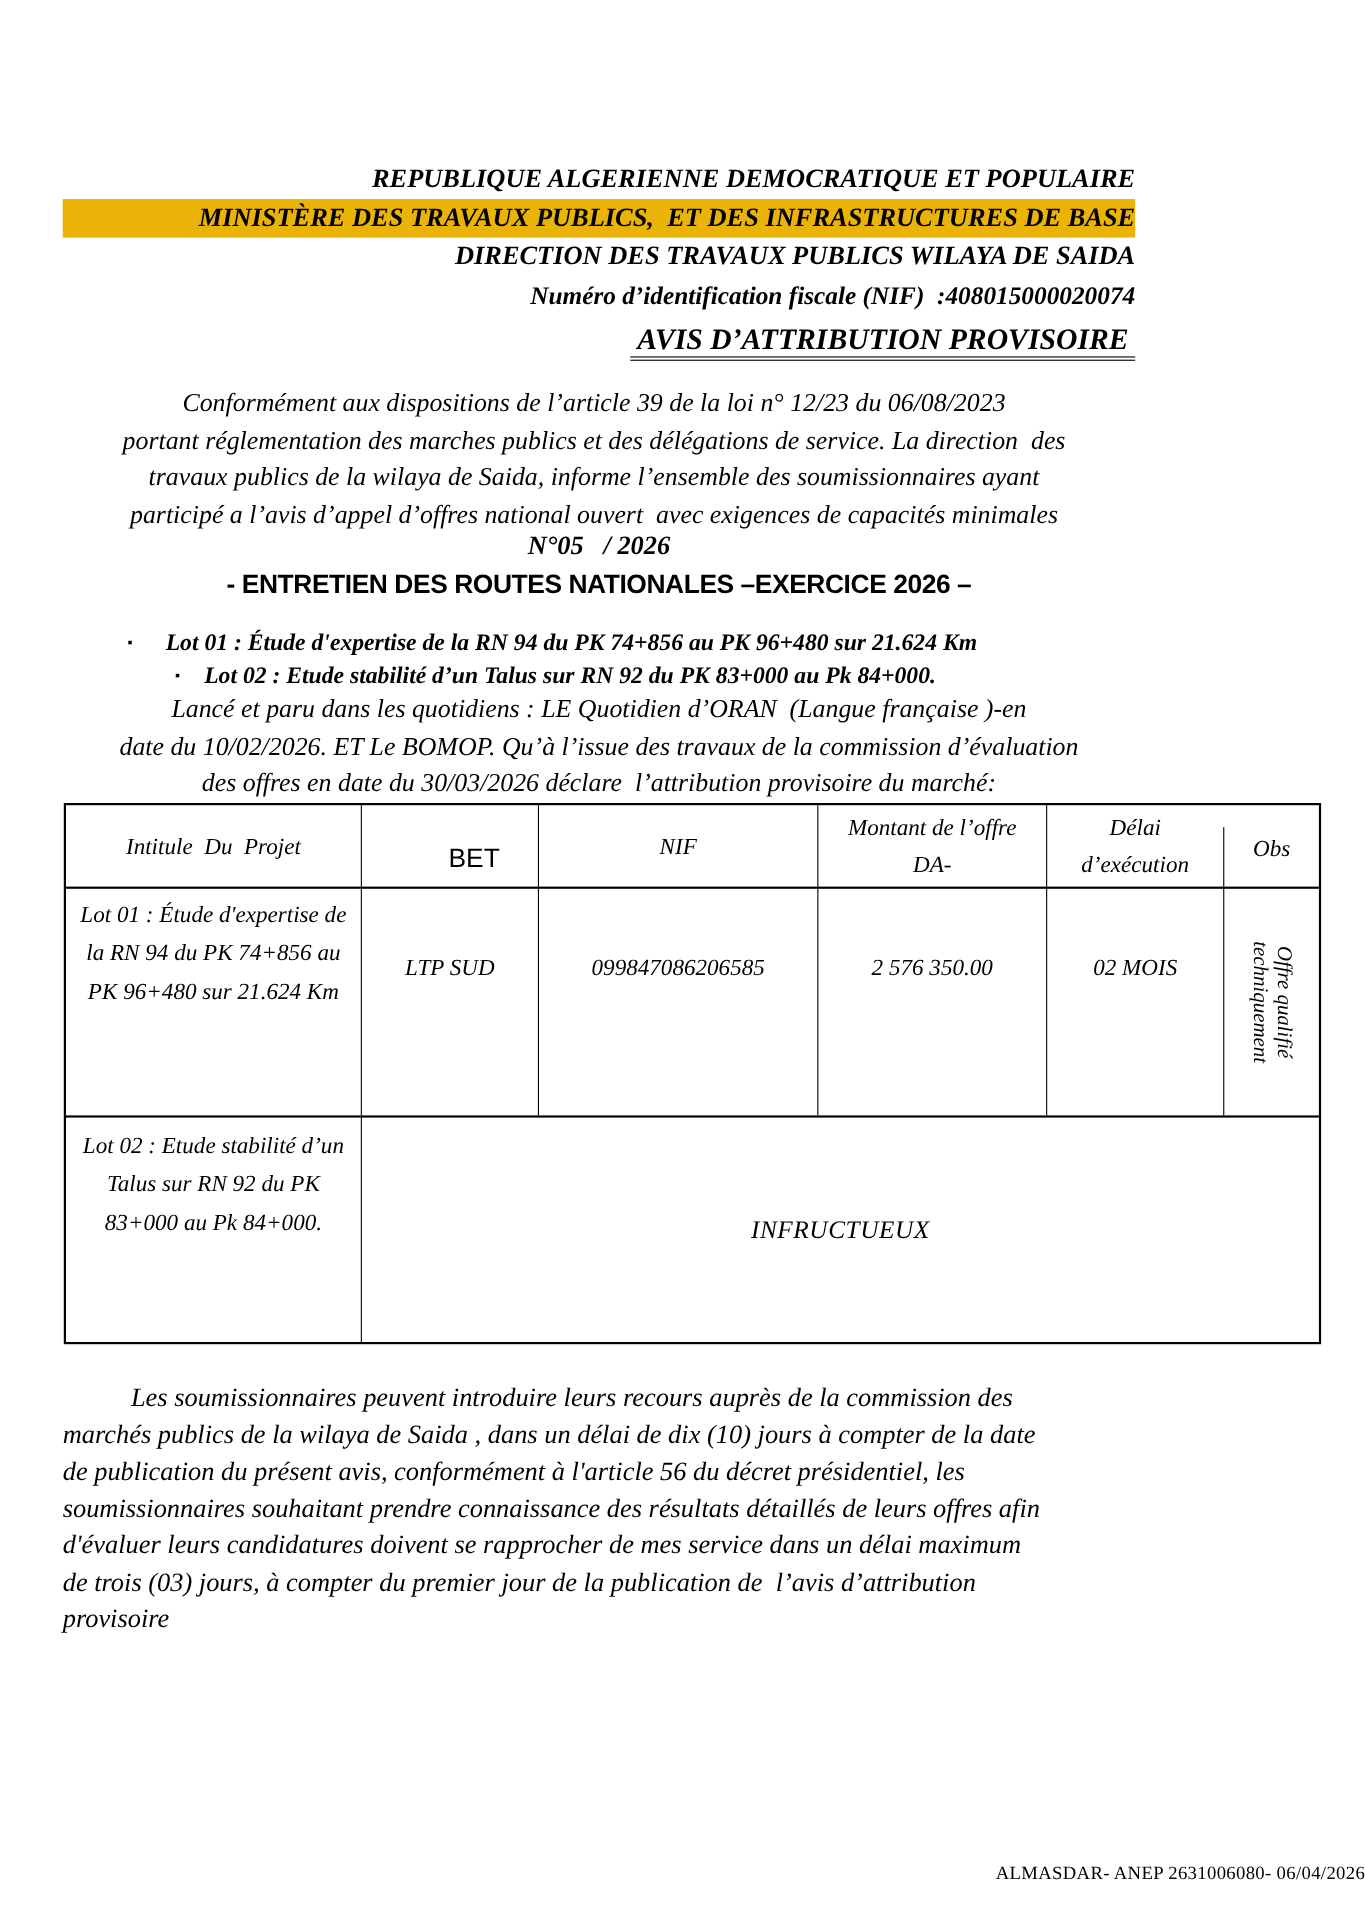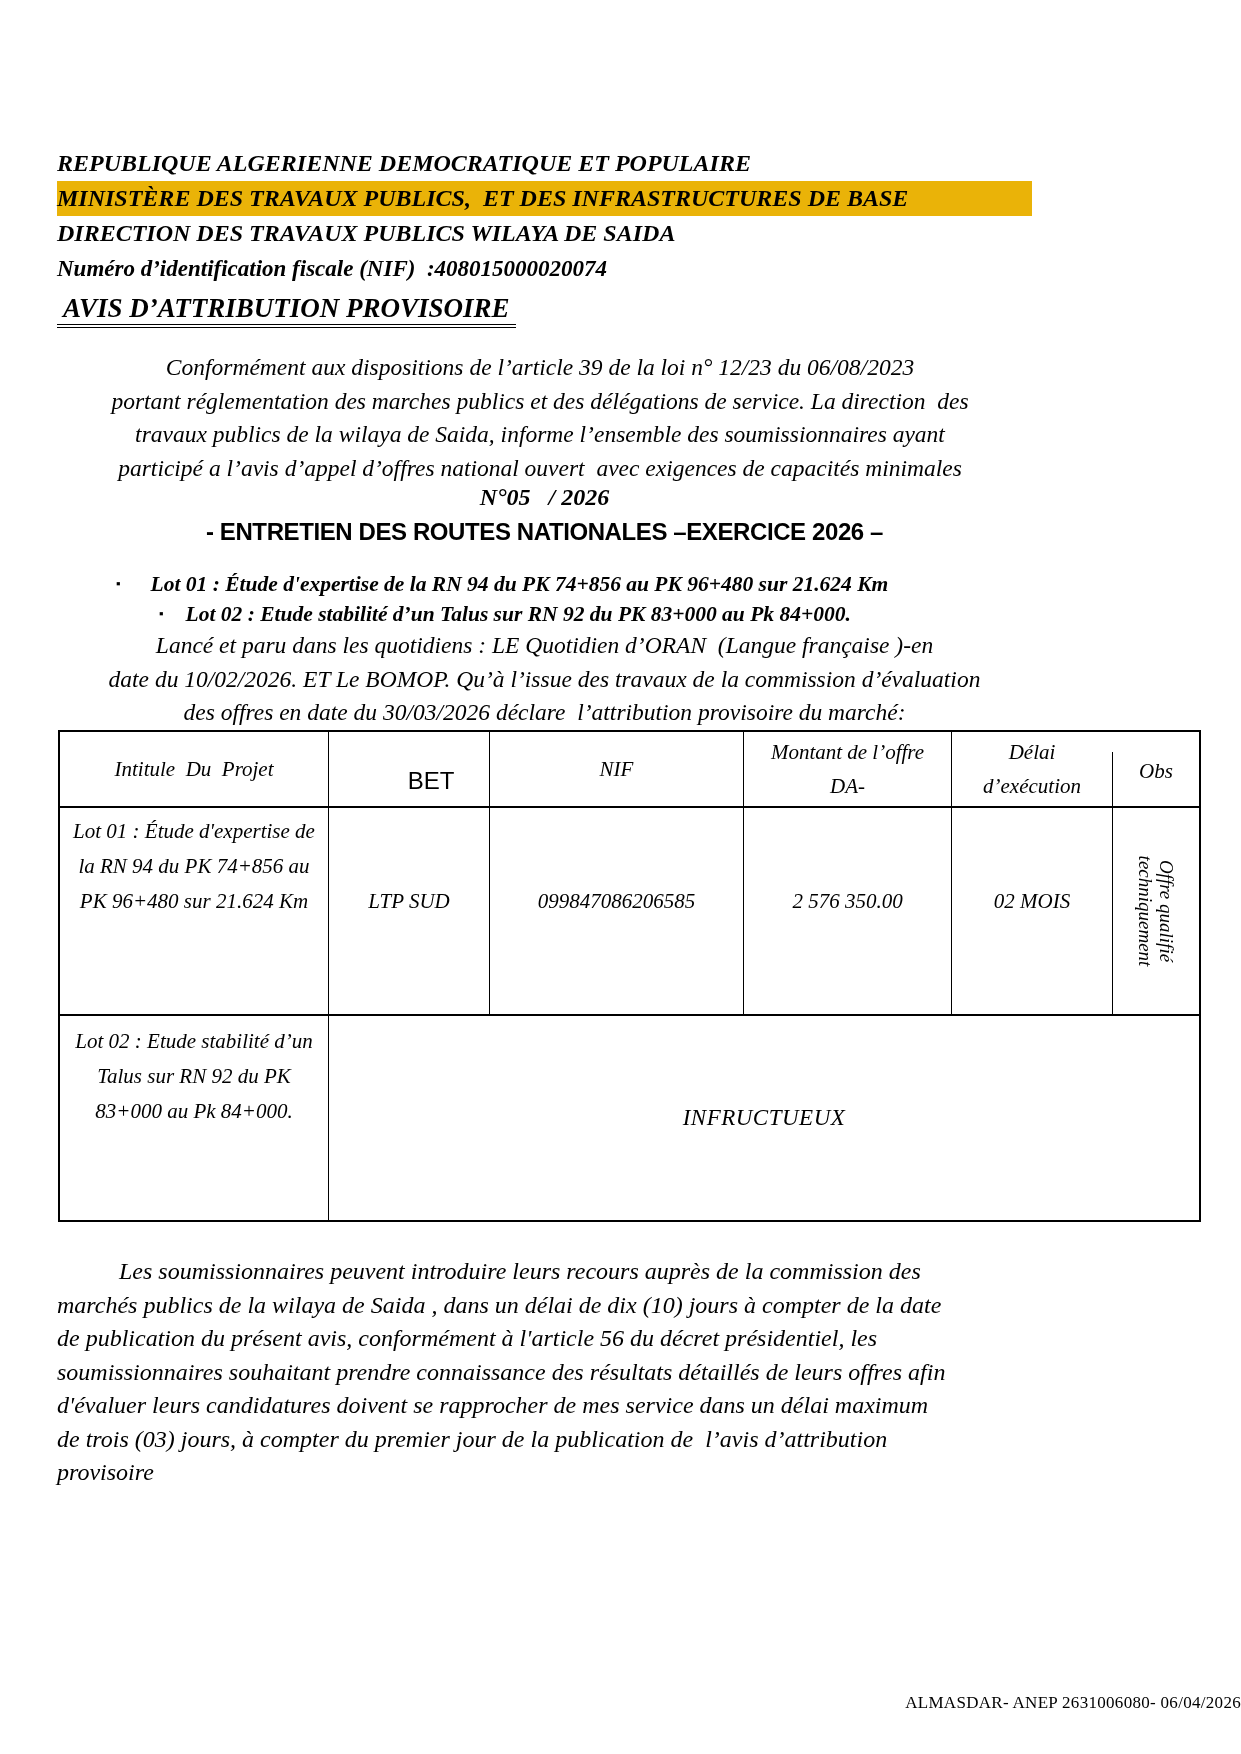--- a/index.html
+++ b/index.html
@@ -1,21 +1,21 @@
 <!DOCTYPE html>
 <html><head>
 <meta charset="utf-8">
 <style>
   html,body{margin:0;padding:0;background:#fff;}
   body{width:1241px;height:1754px;position:relative;color:#000;
        font-family:"Liberation Serif","DejaVu Serif",serif;}
   .sheet{position:absolute;inset:0;overflow:hidden;}
 
   
-  .hdr{position:absolute;top:146px;left:57px;width:975px;text-align:left;
+  .hdr{position:absolute;top:146px;left:57px;width:975px;text-align:right;
        font-style:italic;font-weight:bold;}
   .hdr-line{font-size:24px;line-height:35px;white-space:pre;}
   .hdr-band{background:#eab308;display:block;}
   .hdr-nif{font-size:23px;line-height:35px;white-space:pre;}
   .doc-title{margin-top:3px;font-size:27px;line-height:38px;}
   .doc-title span{border-bottom:4px double #000;padding:0 6px 1px 6px;}
 
   
   .para{position:absolute;font-style:italic;}
   .para .line{white-space:pre;}
@@ -44,21 +44,21 @@
      flex-direction:column;align-items:center;justify-content:center;
      text-align:center;font-size:21px;line-height:34px;overflow:hidden;}
   .c.col1{border-left:none;}
   .c.row1{border-top:none;}
   .c.thick{border-top-width:2px;}
   .hd-project{white-space:pre;}
   .hd-bet{justify-content:flex-end;padding-bottom:8px;font-style:normal;
           font-family:"Liberation Sans","DejaVu Sans",sans-serif;font-size:24px;padding-left:44px;}
   .hd-obs{justify-content:flex-start;padding-top:2px;margin-top:20px;}
   .cell-project{justify-content:flex-start;padding:6px 8px 0 8px;font-size:21px;line-height:35px;}
-  .cell-val{justify-content:flex-start;padding-top:76px;white-space:nowrap;}
+  .cell-val{justify-content:flex-start;padding-top:54px;white-space:nowrap;}
   .cell-obs{justify-content:center;}
   .rot{transform:rotate(90deg);white-space:nowrap;font-size:19px;line-height:21px;text-align:center;}
   .cell-l2{justify-content:flex-start;padding:8px 8px 0 8px;font-size:21px;line-height:35px;}
   .cell-merged{grid-column:2/7;font-size:23px;letter-spacing:0.5px;}
 
   
   .recourse{top:1255px;left:57px;width:1075px;text-align:left;
             font-size:24px;line-height:33.5px;}
   .recourse .line{white-space:pre;}
   .recourse .indent{padding-left:62px;}

